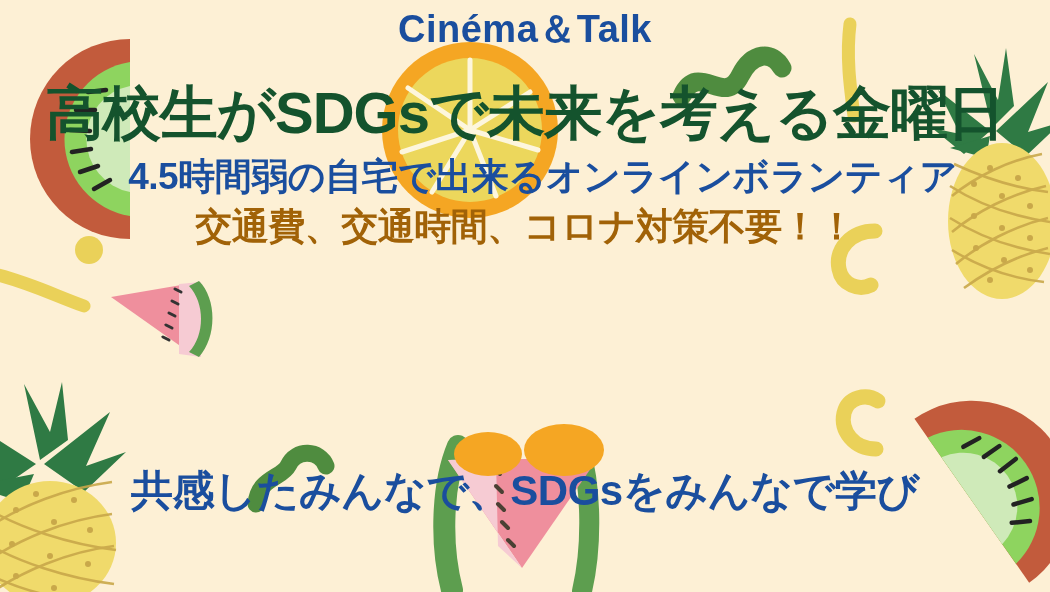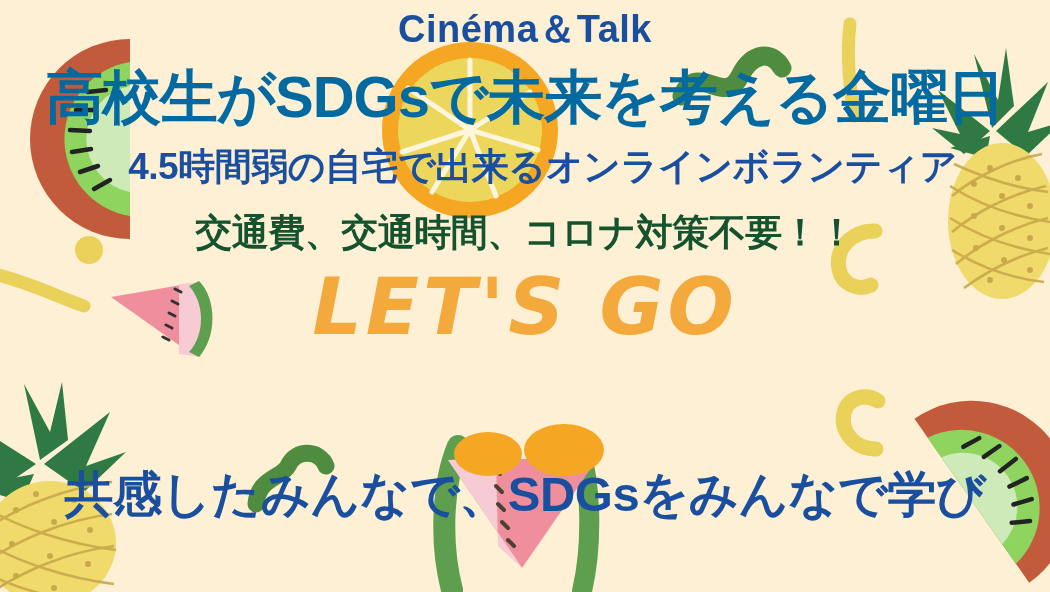--- a/index.html
+++ b/index.html
@@ -42,64 +42,63 @@
 
   .t-kicker {
     top: 10px;
     font-size: 38px;
     font-weight: 700;
     color: #1a4e9e;
     letter-spacing: 0.5px;
   }
 
   .t-headline {
-    top: 68px;
+    top: 84px;
     font-size: 58px;
     font-weight: 700;
-    color: #0369a1;
+    color: #14532d;
     letter-spacing: -1px;
   }
 
   .t-sub1 {
-    top: 148px;
+    top: 158px;
     font-size: 37px;
     font-weight: 700;
     color: #1a4e9e;
     letter-spacing: -0.5px;
     padding-left: 35px;
   }
 
   .t-sub2 {
     top: 208px;
     font-size: 37px;
     font-weight: 700;
-    color: #14532d;
+    color: #a16207;
     letter-spacing: -0.5px;
-    margin-top: 6px;
   }
 
   .t-big1, .t-big2 {
     color: #f4a93c;
     font-family: "DejaVu Sans", sans-serif;
     font-weight: 700;
     font-style: italic;
     letter-spacing: 4px;
   }
   .t-big1 {
     top: 268px;
     font-size: 78px;
   }
   .t-big2 {
     top: 360px;
     font-size: 78px;
   }
 
   .t-foot1 {
     top: 470px;
-    font-size: 49px;
+    font-size: 42px;
     font-weight: 700;
     color: #1a4e9e;
     letter-spacing: -0.5px;
   }
   .t-foot2 {
     top: 527px;
     font-size: 42px;
     font-weight: 700;
     color: #1a4e9e;
     letter-spacing: -0.5px;
@@ -316,17 +315,16 @@
       </g>
     </svg>
   </div>
 
   <div class="text-layer">
 
     <div class="line t-kicker">Cinéma＆Talk</div>
     <div class="line t-headline">高校生がSDGsで未来を考える金曜日</div>
     <div class="line t-sub1">4.5時間弱の自宅で出来るオンラインボランティア</div>
     <div class="line t-sub2">交通費、交通時間、コロナ対策不要！！</div>
-    <div class="line t-big1">LET'S GO</div>
     <div class="line t-foot1">共感したみんなで、SDGsをみんなで学び</div>
 
   </div>
 </div>
 
 </body></html>

